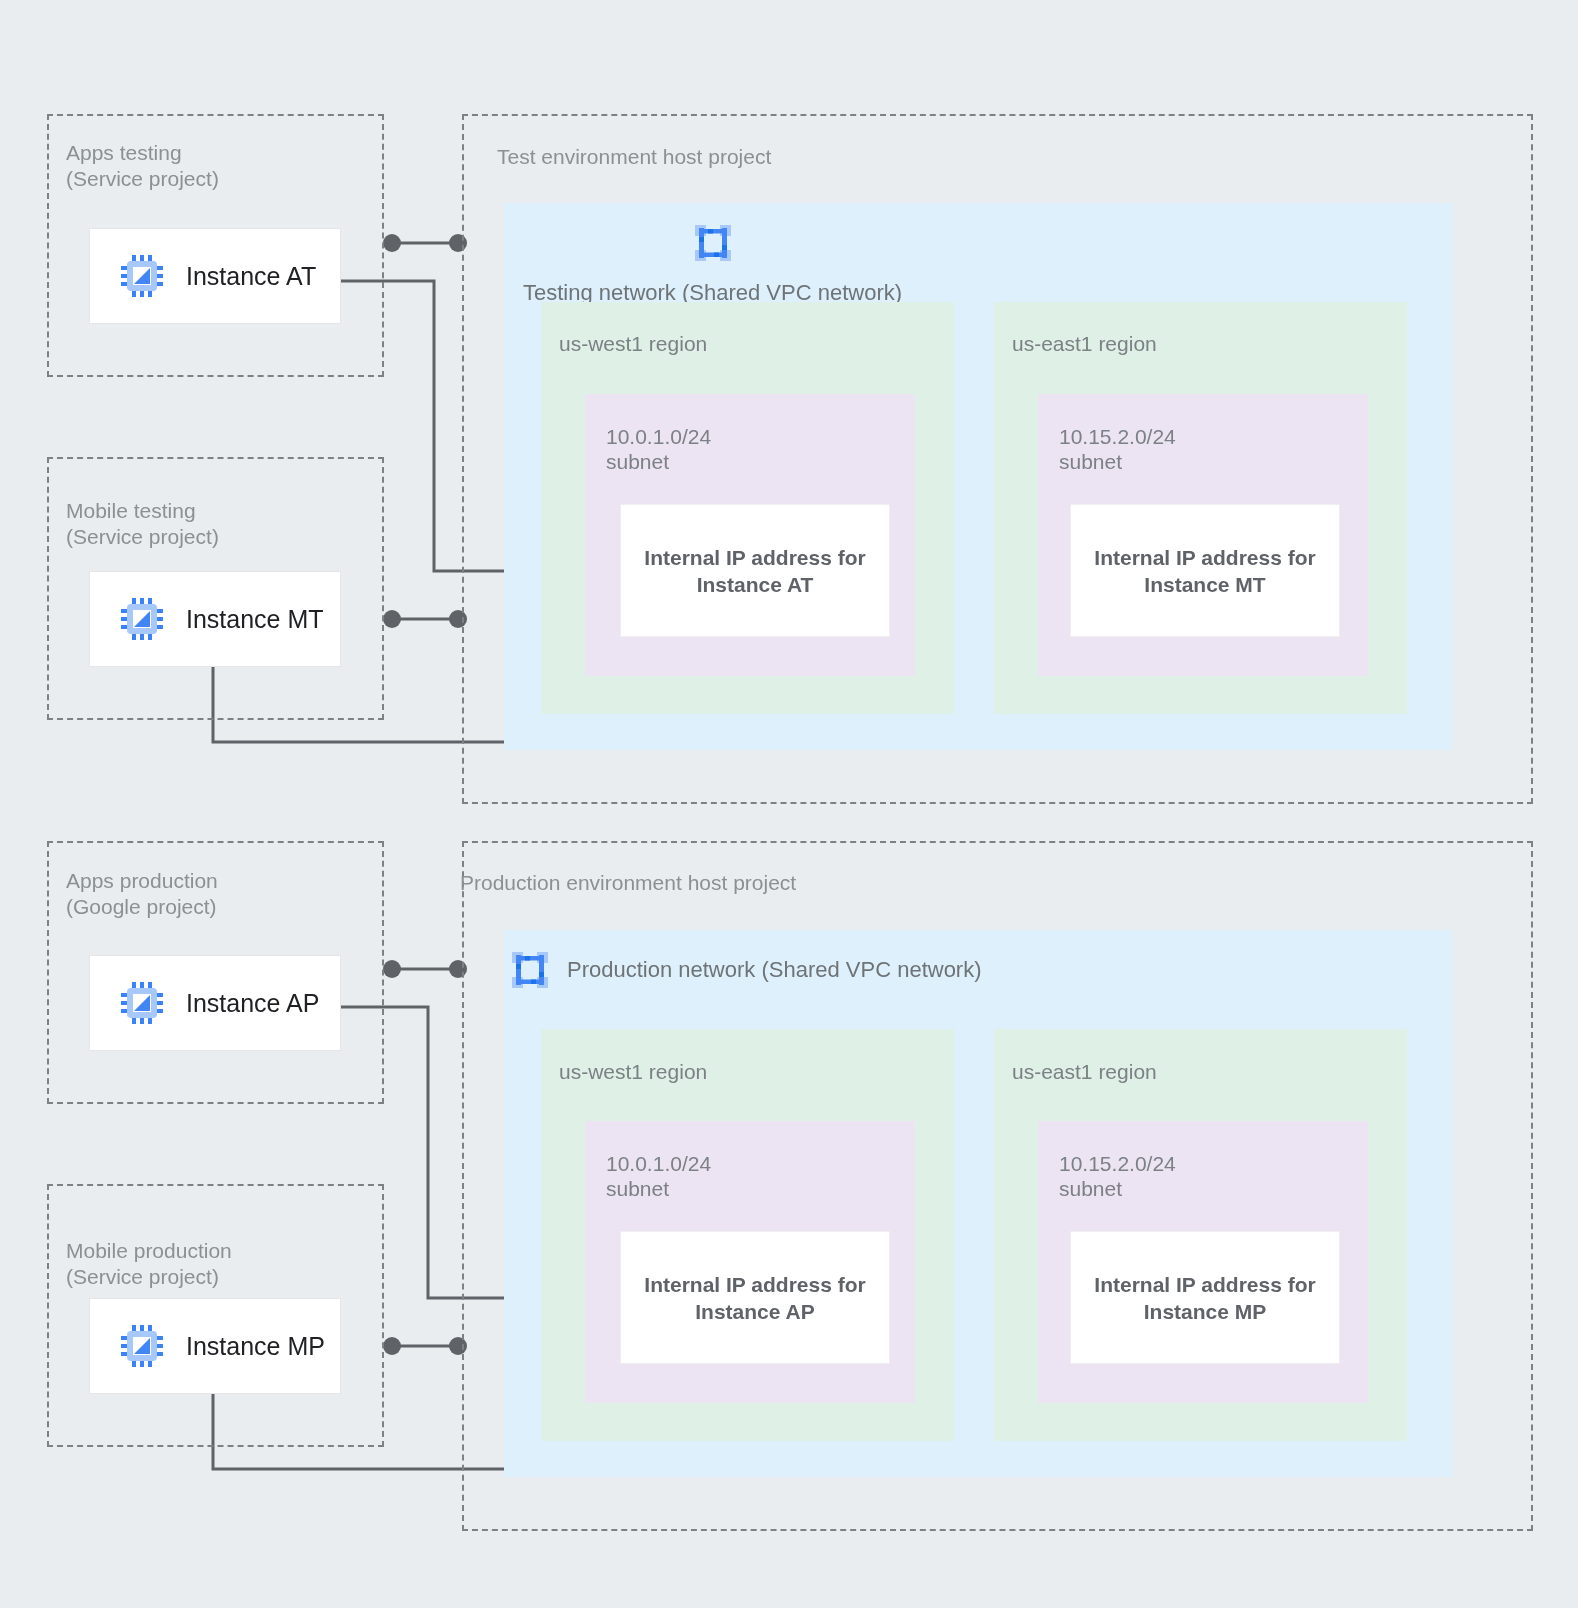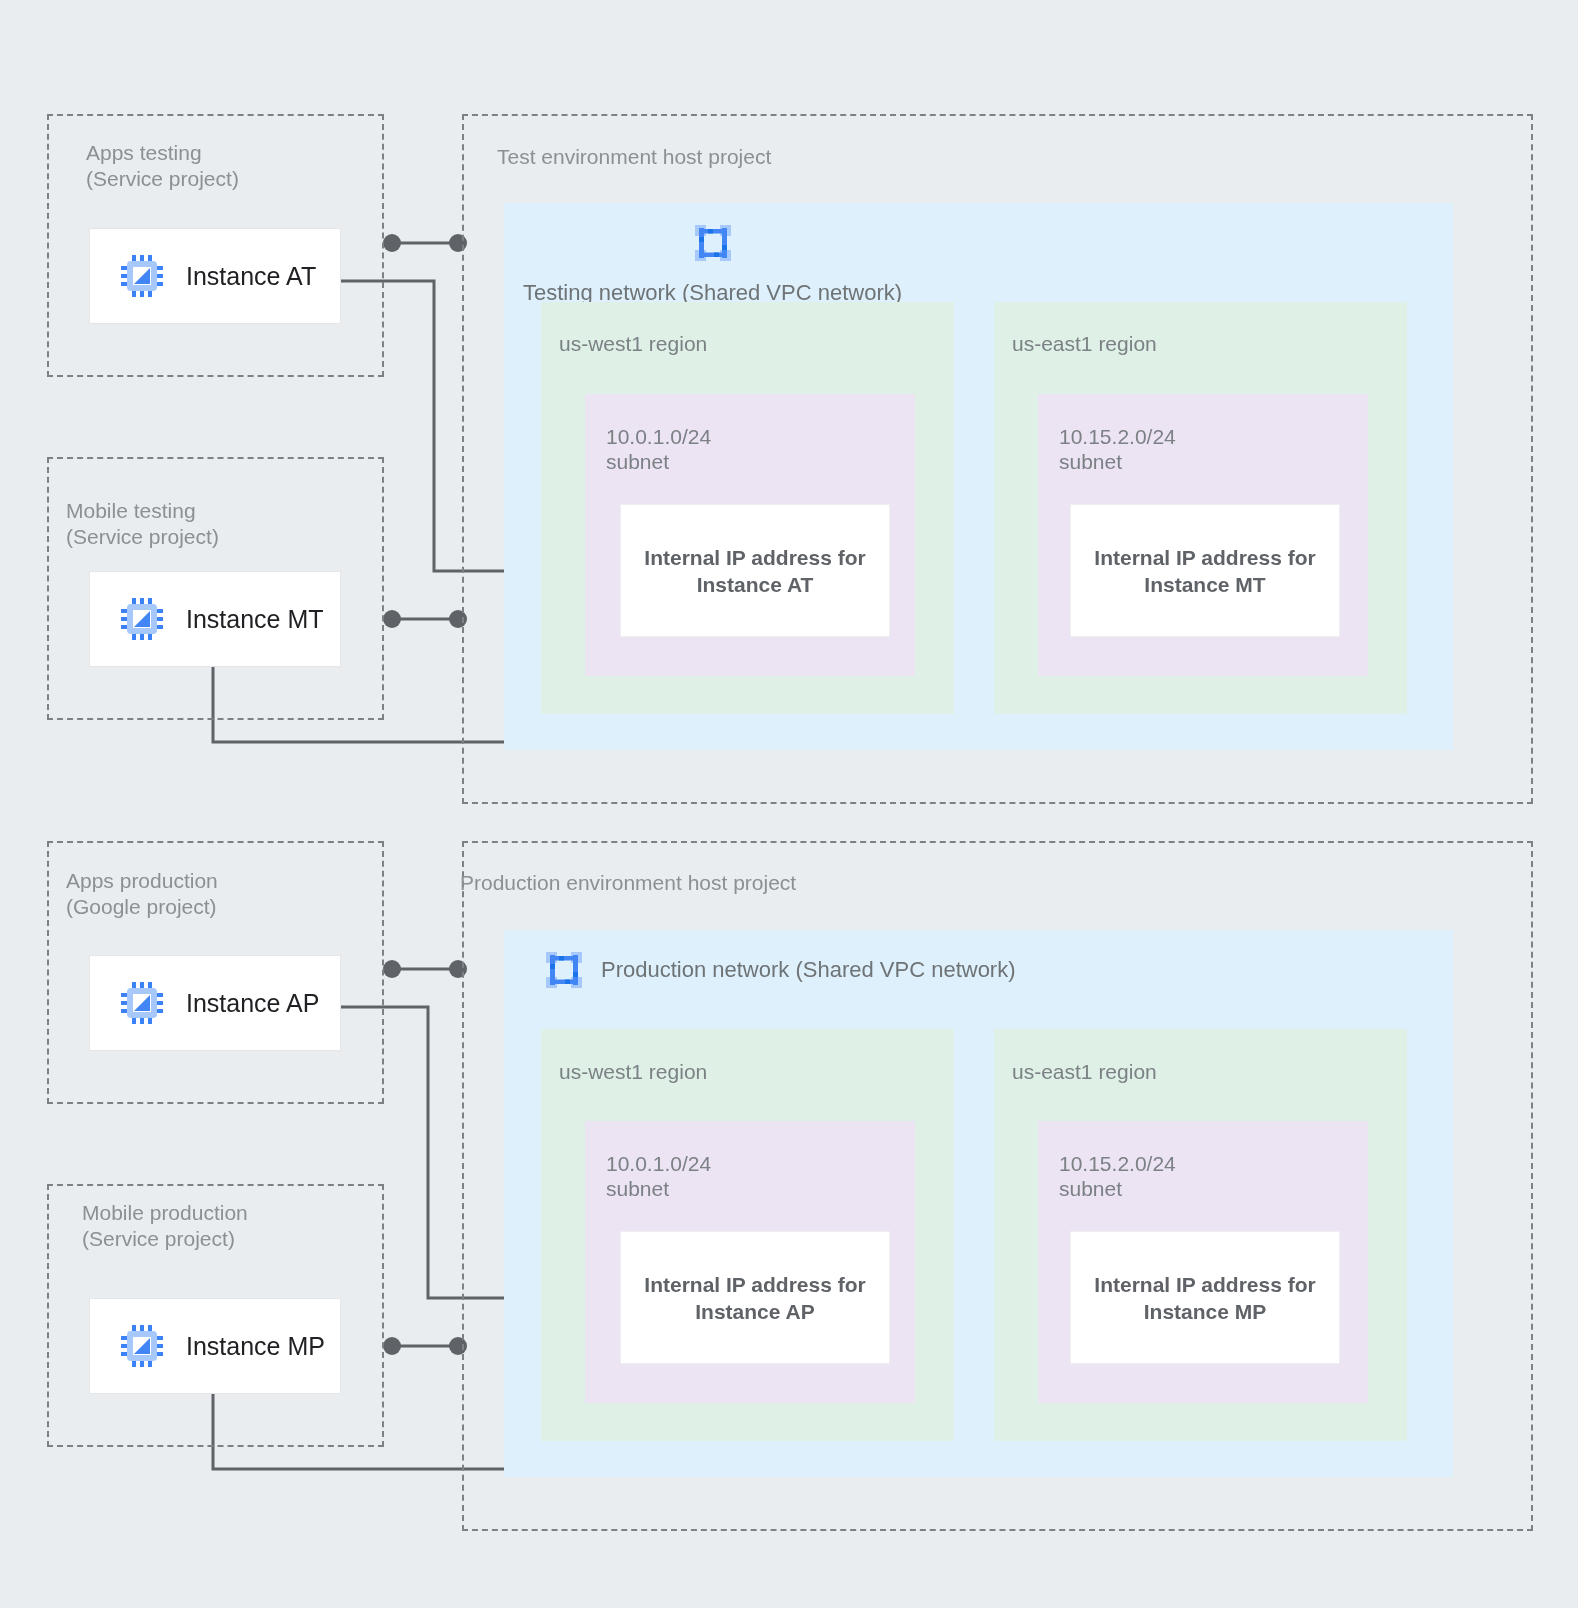--- a/index.html
+++ b/index.html
@@ -198,21 +198,21 @@
       <circle class="conn-dot" cx="458" cy="1346" r="9"></circle>
     </g>
 
     <g>
       <path class="conn-line" d="M213 1392 V1469 H1205 V1372"></path>
       <circle class="conn-dot" cx="1205" cy="1372" r="9"></circle>
     </g>
   </svg>
 
   <div class="dashed-box" style="left:47px; top:114px; width:337px; height:263px;"></div>
-  <div class="box-label" style="left:66px; top:140px;margin-left:20px;">Apps testing
+  <div class="box-label" style="left:66px; top:140px;">Apps testing
 (Service project)</div>
   <div class="instance-card" style="left:89px; top:228px; width:252px; height:96px;">
     <svg class="cpu-icon" viewBox="0 0 44 44">
       <g fill="#3b82f6">
         <rect x="12" y="1" width="4" height="7"></rect>
           <rect x="20" y="1" width="4" height="7"></rect>
           <rect x="28" y="1" width="4" height="7"></rect>
         <rect x="12" y="36" width="4" height="7"></rect>
           <rect x="20" y="36" width="4" height="7"></rect>
           <rect x="28" y="36" width="4" height="7"></rect>
@@ -318,21 +318,21 @@
           <rect x="36" y="28" width="7" height="4"></rect>
       </g>
       <rect x="7" y="7" width="30" height="30" rx="4" fill="#a6c8fa"></rect>
       <rect x="13" y="13" width="18" height="18" fill="#ffffff"></rect>
       <path d="M14 30 L30 30 L30 14 Z" fill="#4285f4"></path>
     </svg>
     <span class="instance-label">Instance AP</span>
   </div>
 
   <div class="dashed-box" style="left:47px; top:1184px; width:337px; height:263px;"></div>
-  <div class="box-label" style="left:66px; top:1200px;margin-left:16px;">Mobile production
+  <div class="box-label" style="left:66px; top:1238px;">Mobile production
 (Service project)</div>
   <div class="instance-card" style="left:89px; top:1298px; width:252px; height:96px;">
     <svg class="cpu-icon" viewBox="0 0 44 44">
       <g fill="#3b82f6">
         <rect x="12" y="1" width="4" height="7"></rect>
           <rect x="20" y="1" width="4" height="7"></rect>
           <rect x="28" y="1" width="4" height="7"></rect>
         <rect x="12" y="36" width="4" height="7"></rect>
           <rect x="20" y="36" width="4" height="7"></rect>
           <rect x="28" y="36" width="4" height="7"></rect>
@@ -347,21 +347,21 @@
       <rect x="13" y="13" width="18" height="18" fill="#ffffff"></rect>
       <path d="M14 30 L30 30 L30 14 Z" fill="#4285f4"></path>
     </svg>
     <span class="instance-label">Instance MP</span>
   </div>
 
   <div class="dashed-box" style="left:462px; top:841px; width:1071px; height:690px;"></div>
   <div class="box-label" style="left:460px; top:870px;text-align:center;">Production environment host project</div>
 
   <div class="vpc-panel" style="left:504px; top:930px; width:949px; height:547px;"></div>
-  <div class="vpc-header" style="left:545px; top:951px;">
+  <div class="vpc-header" style="left:511px; top:951px;">
     <svg class="vpc-icon" viewBox="0 0 38 38">
       <rect x="1" y="1" width="11" height="11" fill="#a6c8fa"></rect>
       <rect x="26" y="1" width="11" height="11" fill="#a6c8fa"></rect>
       <rect x="1" y="26" width="11" height="11" fill="#a6c8fa"></rect>
       <rect x="26" y="26" width="11" height="11" fill="#a6c8fa"></rect>
       <rect x="5" y="4" width="5" height="30" fill="#4285f4"></rect>
       <rect x="28" y="4" width="5" height="30" fill="#4285f4"></rect>
       <rect x="8" y="5" width="22" height="4.5" fill="#4285f4"></rect>
       <rect x="8" y="28.5" width="22" height="4.5" fill="#4285f4"></rect>
       <rect x="5" y="13" width="5" height="5" fill="#1a73e8"></rect>

